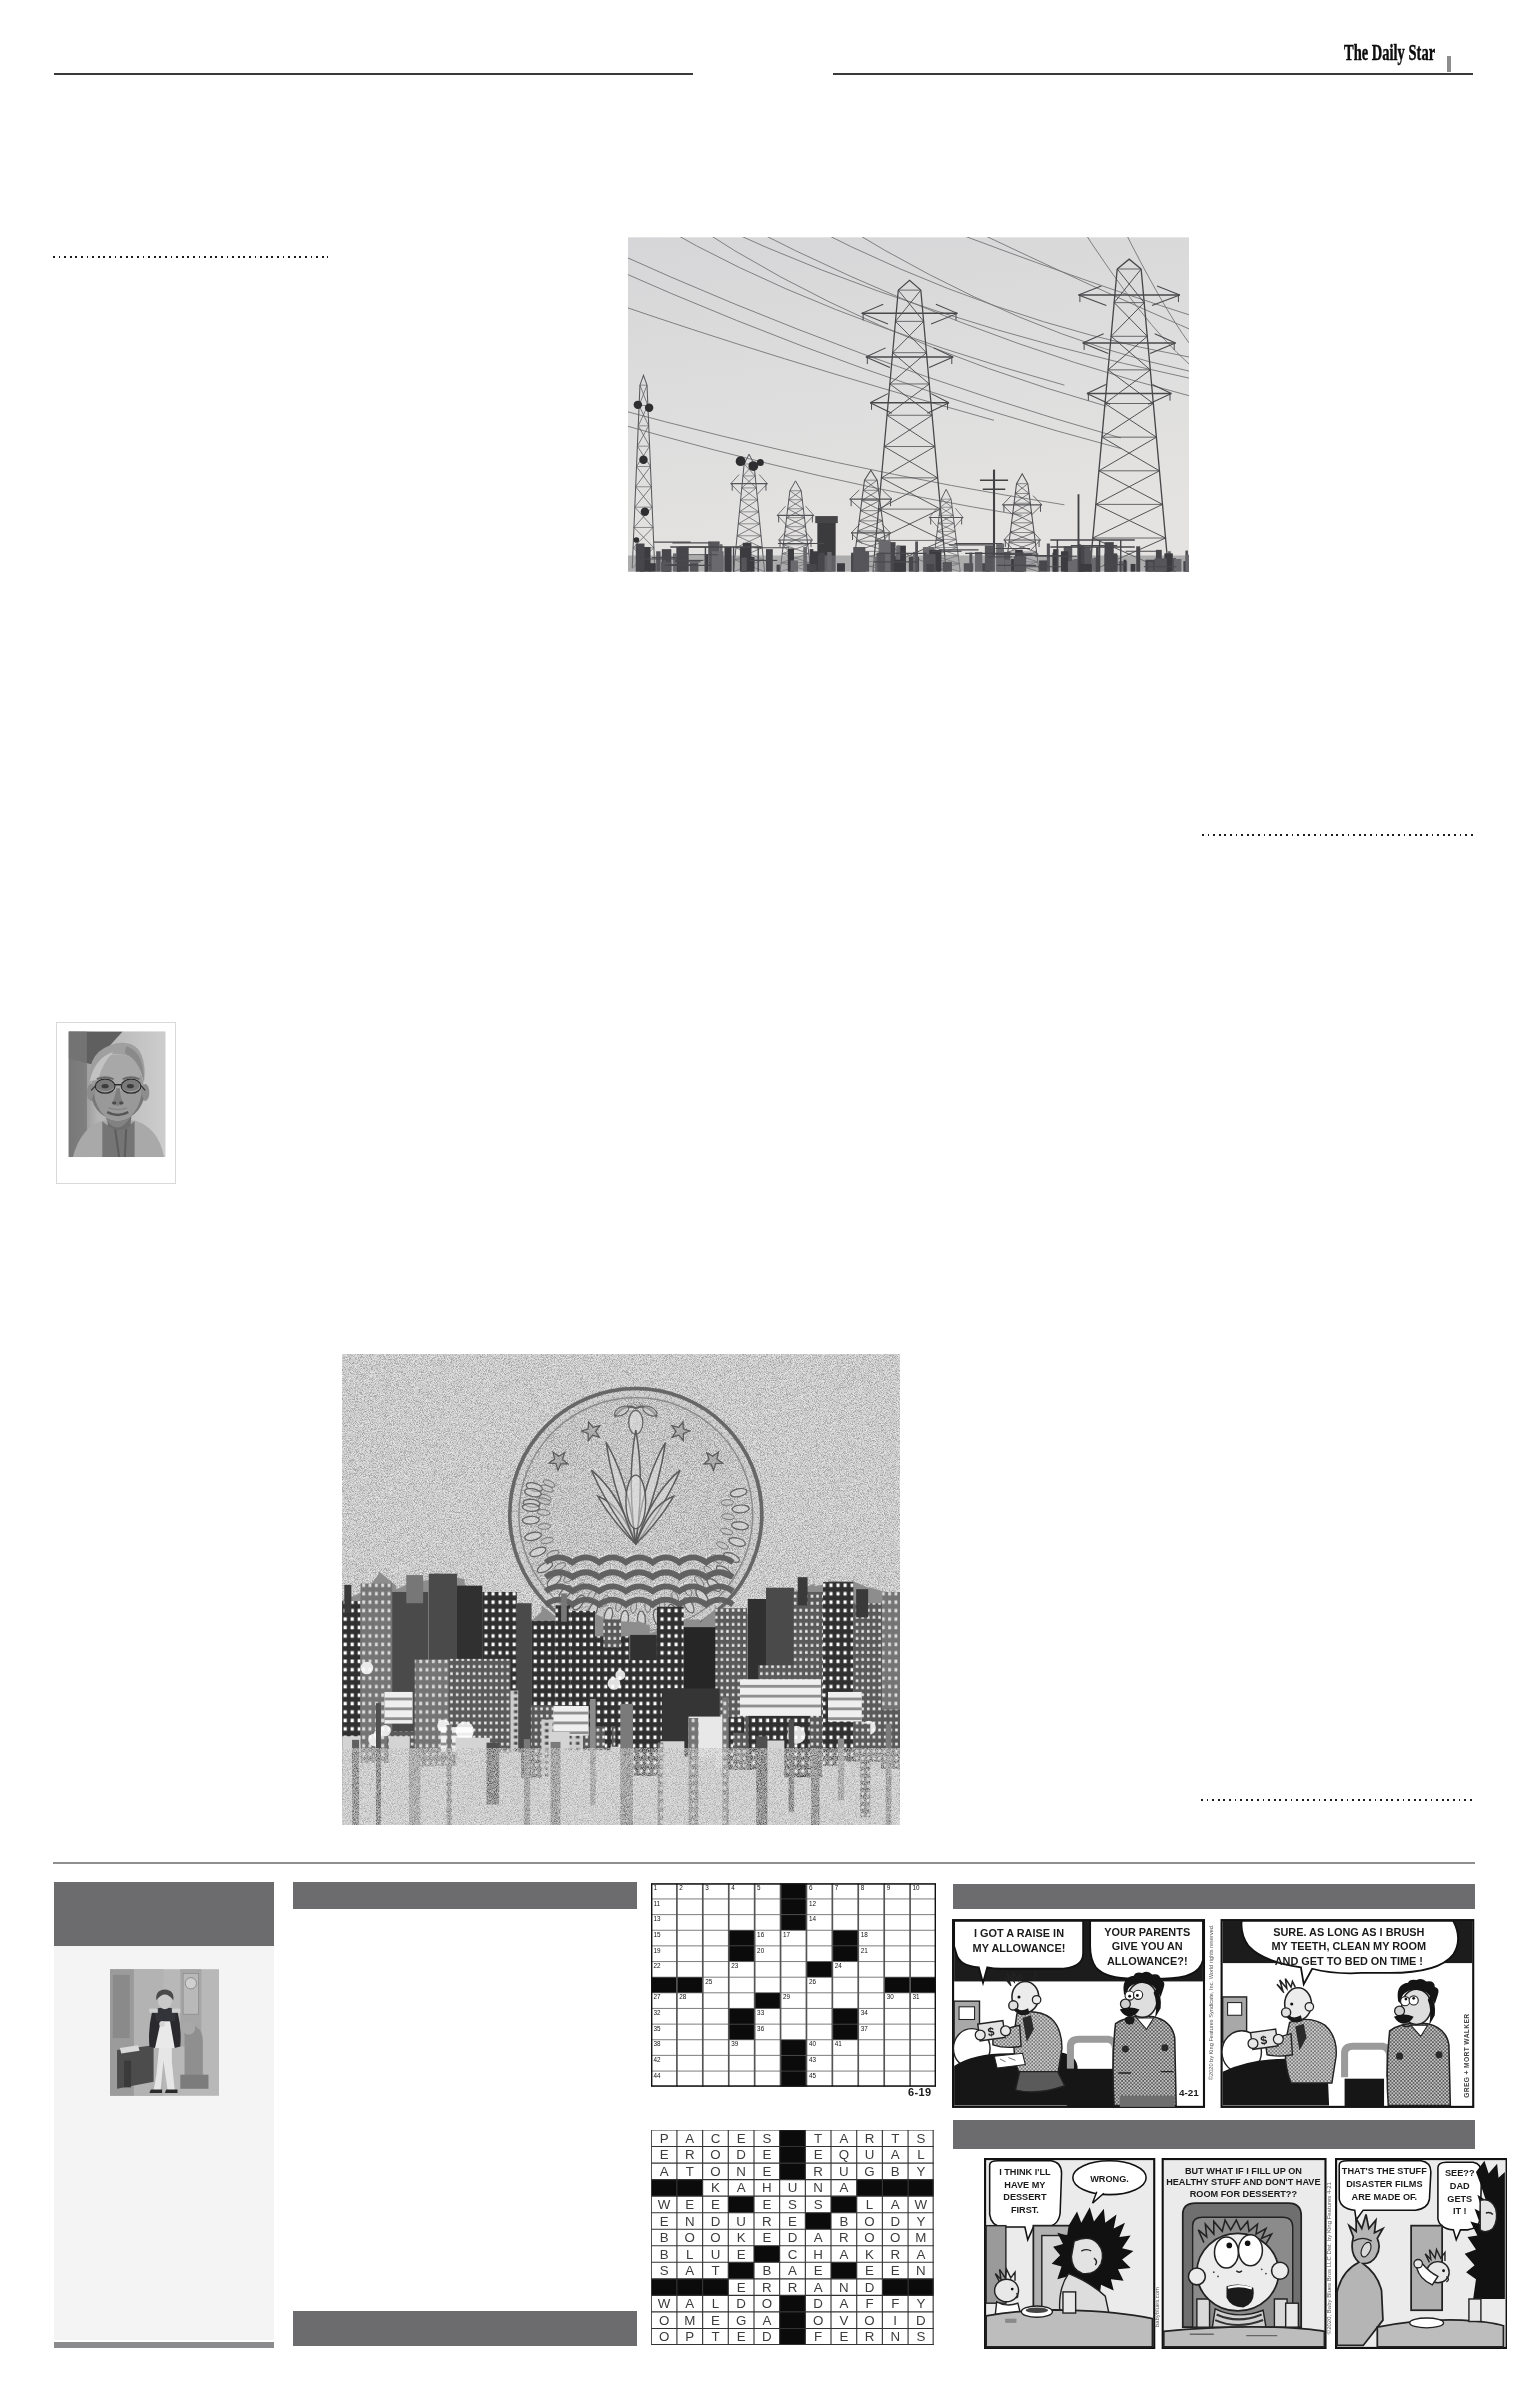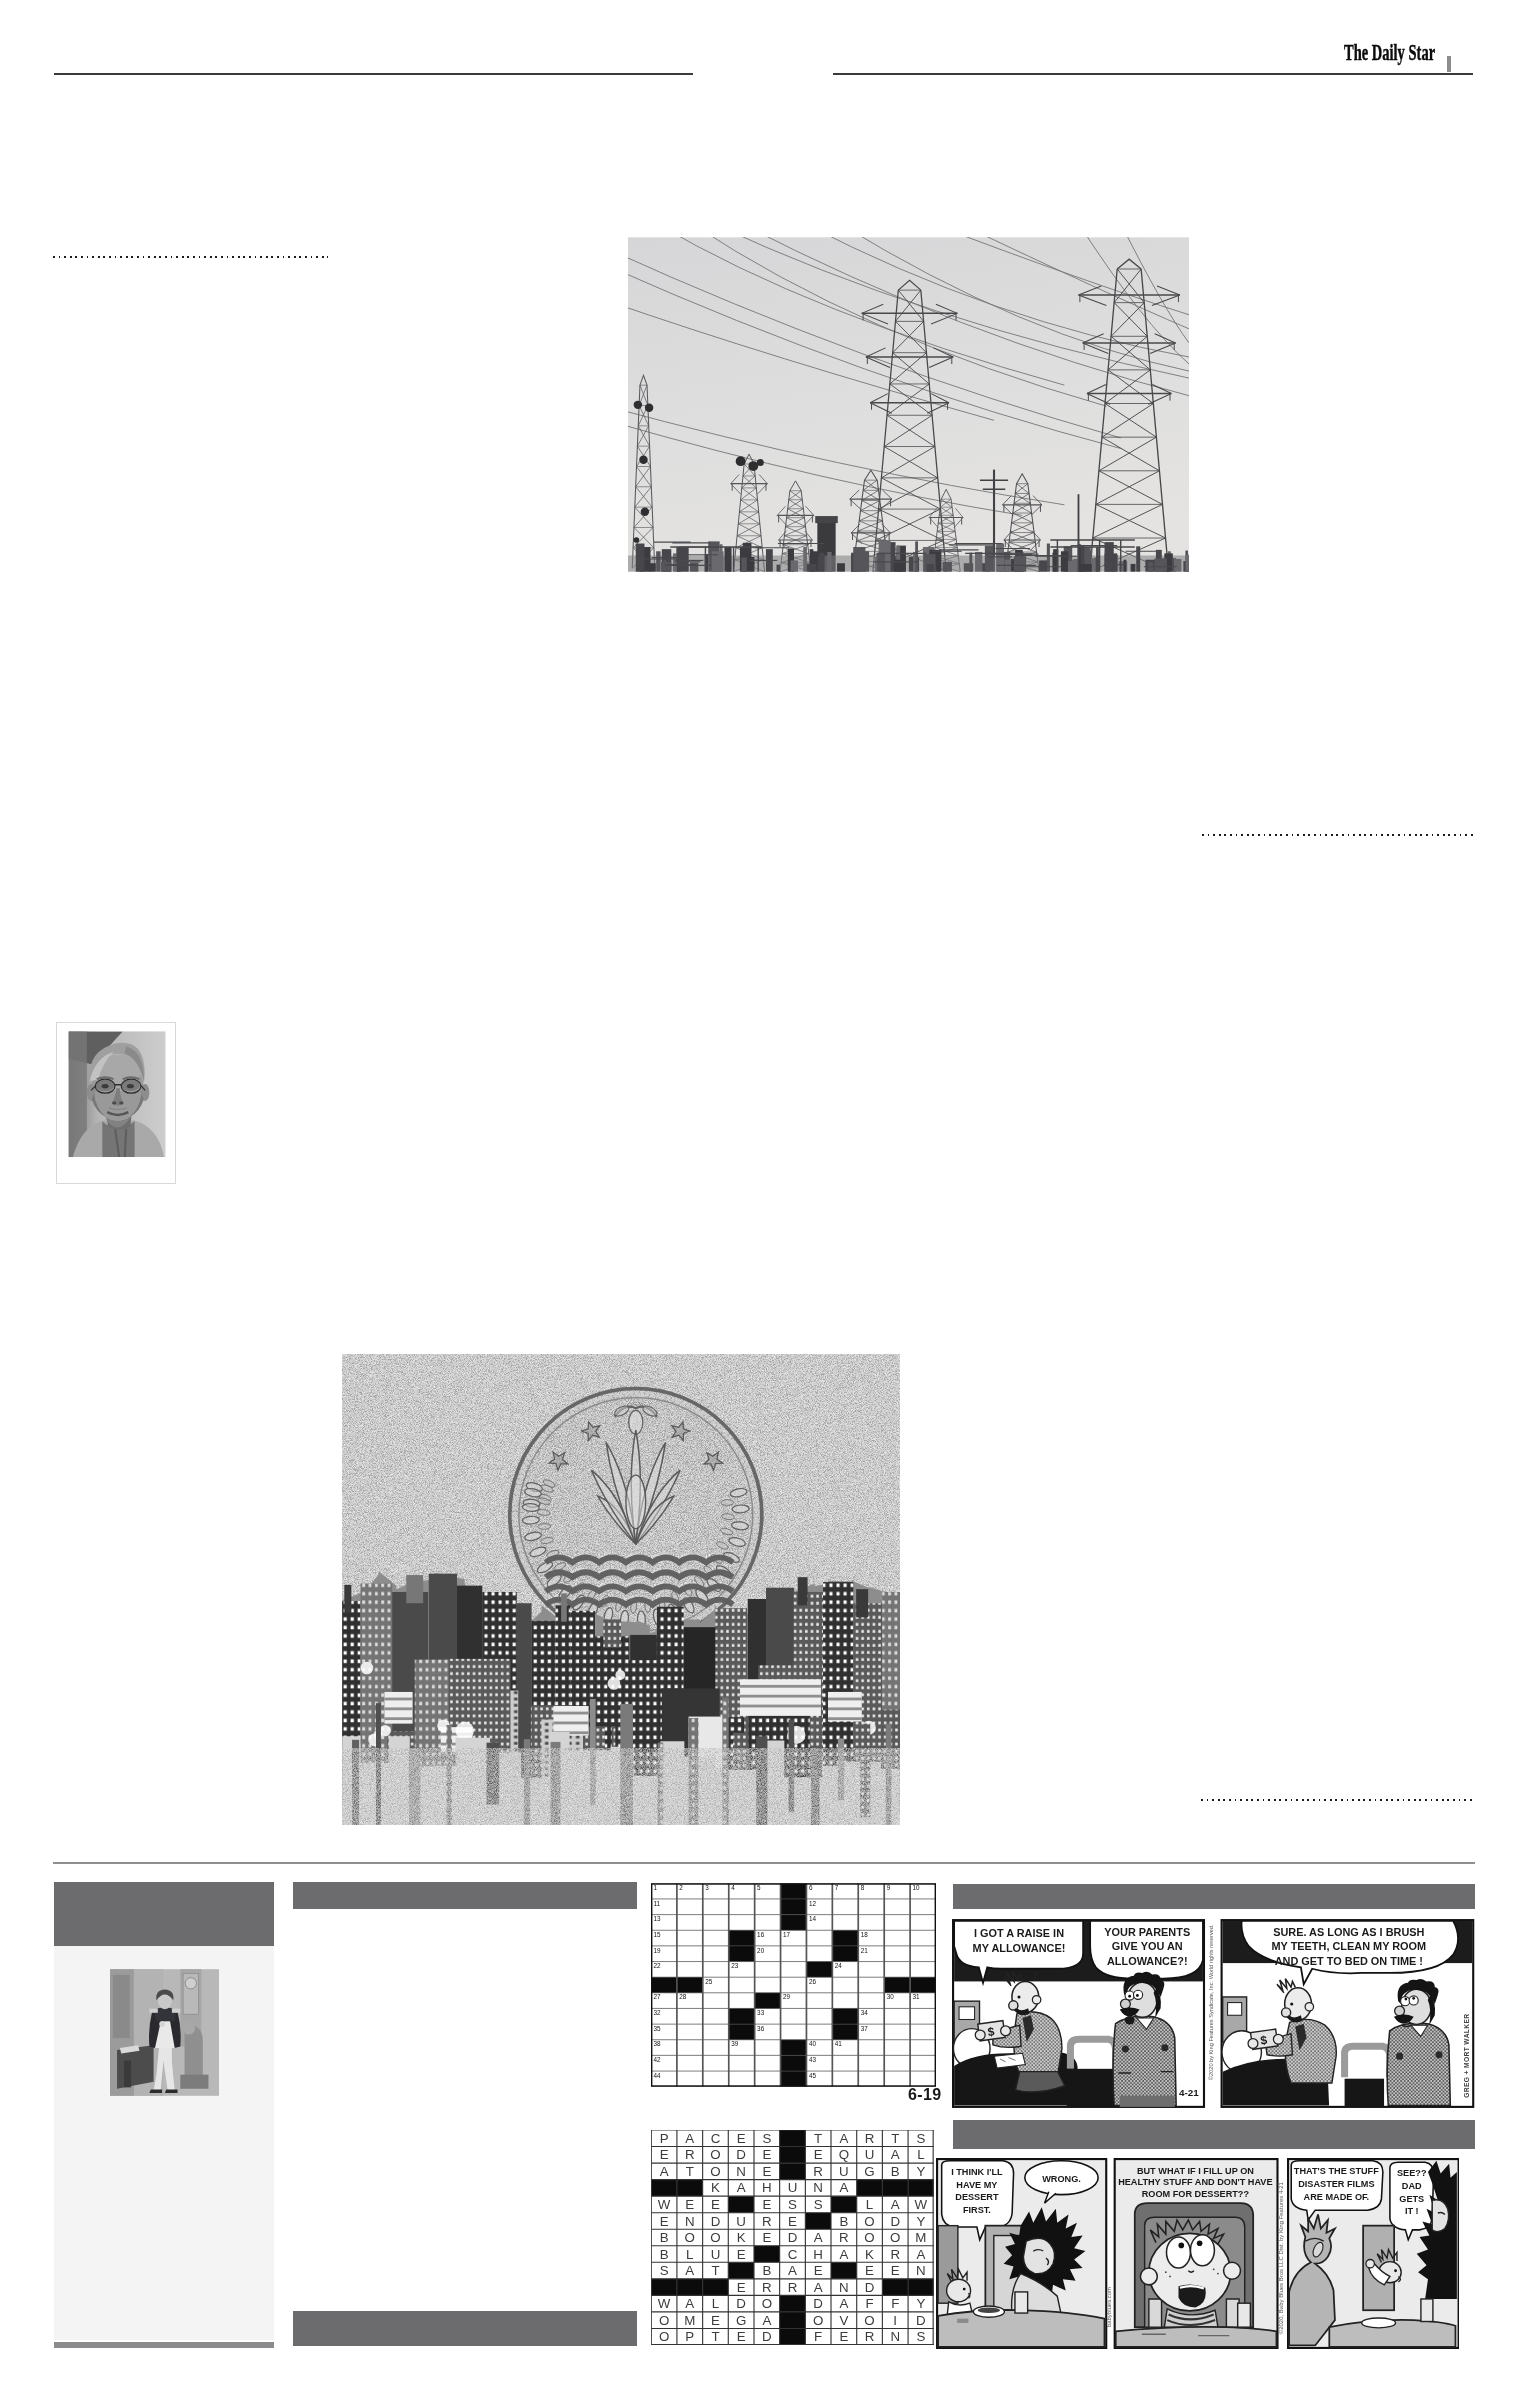--- a/index.html
+++ b/index.html
@@ -916,21 +916,21 @@
 <text x="3.5" y="231.8" font-size="9" fill="#111" font-family="Liberation Sans">38</text>
 <text x="114.0" y="231.8" font-size="9" fill="#111" font-family="Liberation Sans">39</text>
 <text x="224.4" y="231.8" font-size="9" fill="#111" font-family="Liberation Sans">40</text>
 <text x="261.2" y="231.8" font-size="9" fill="#111" font-family="Liberation Sans">41</text>
 <text x="3.5" y="254.0" font-size="9" fill="#111" font-family="Liberation Sans">42</text>
 <text x="224.4" y="254.0" font-size="9" fill="#111" font-family="Liberation Sans">43</text>
 <text x="3.5" y="276.3" font-size="9" fill="#111" font-family="Liberation Sans">44</text>
 <text x="224.4" y="276.3" font-size="9" fill="#111" font-family="Liberation Sans">45</text>
 </svg>
 </div>
-<div class="abs" style="left:908px;top:2086px;font-size:16px;font-weight:bold;color:#1a1a1a;letter-spacing:0.4px;">6-19</div>
+<div class="abs" style="left:908px;top:2086px;font-size:11px;font-weight:bold;color:#1a1a1a;letter-spacing:0.4px;">6-19</div>
 
 <div class="abs" style="left:651px;top:2130px;">
 <svg width="283" height="215" viewBox="0 0 402 306">
 <rect width="402" height="306" fill="#ffffff"></rect>
 <rect x="182.7" y="0.0" width="36.5" height="23.5" fill="#0b0b0b"></rect>
 <rect x="182.7" y="23.5" width="36.5" height="23.5" fill="#0b0b0b"></rect>
 <rect x="182.7" y="47.1" width="36.5" height="23.5" fill="#0b0b0b"></rect>
 <rect x="0.0" y="70.6" width="36.5" height="23.5" fill="#0b0b0b"></rect>
 <rect x="36.5" y="70.6" width="36.5" height="23.5" fill="#0b0b0b"></rect>
 <rect x="292.4" y="70.6" width="36.5" height="23.5" fill="#0b0b0b"></rect>
@@ -1207,21 +1207,21 @@
 <circle cx="263" cy="115" r="2" fill="#111"></circle>
         <circle cx="274" cy="114" r="2" fill="#111"></circle>
 <circle cx="254" cy="132" r="7" fill="#cfcfcf" stroke="#222" stroke-width="1.8"></circle>
 <path d="M246 140 Q260 134 274 140 Q268 150 260 150 Q252 150 246 140 Z" fill="#141414"></path>
 <path d="M258 152 Q264 156 270 152" fill="none" stroke="#222" stroke-width="2"></path>
 </g>
 <text x="734" y="255" font-size="9.5" fill="#444" font-family="Liberation Sans" font-weight="bold" transform="rotate(-90 734 255)" letter-spacing="0.5">GREG + MORT WALKER</text>
 </svg>
 </div>
 
-<div class="abs" style="left:936px;top:2158px;text-decoration:underline;">
+<div class="abs" style="left:984px;top:2158px;text-decoration:underline;">
 <svg width="523" height="191" viewBox="0 0 742 271">
 <g>
 <rect x="1.5" y="1.5" width="240" height="268" fill="#ebebeb" stroke="#111" stroke-width="3"></rect>
 <path d="M8 10 Q8 4 20 4 L95 4 Q110 6 110 22 L108 78 Q106 96 88 98 L70 98 L62 116 L58 98 L26 98 Q10 96 8 80 Z" fill="#ffffff" stroke="#111" stroke-width="2.2"></path>
 <text x="58" y="24" font-size="13" font-family="Liberation Sans" font-weight="bold" fill="#1a1a1a" text-anchor="middle">I THINK I'LL</text>
 <text x="58" y="42" font-size="13" font-family="Liberation Sans" font-weight="bold" fill="#1a1a1a" text-anchor="middle">HAVE MY</text>
 <text x="58" y="60" font-size="13" font-family="Liberation Sans" font-weight="bold" fill="#1a1a1a" text-anchor="middle">DESSERT</text>
 <text x="58" y="78" font-size="13" font-family="Liberation Sans" font-weight="bold" fill="#1a1a1a" text-anchor="middle">FIRST.</text>
 <ellipse cx="178" cy="28" rx="52" ry="24" fill="#ffffff" stroke="#111" stroke-width="2.2"></ellipse>
 <path d="M160 48 L154 64 L170 50" fill="#ffffff" stroke="#111" stroke-width="2"></path>

